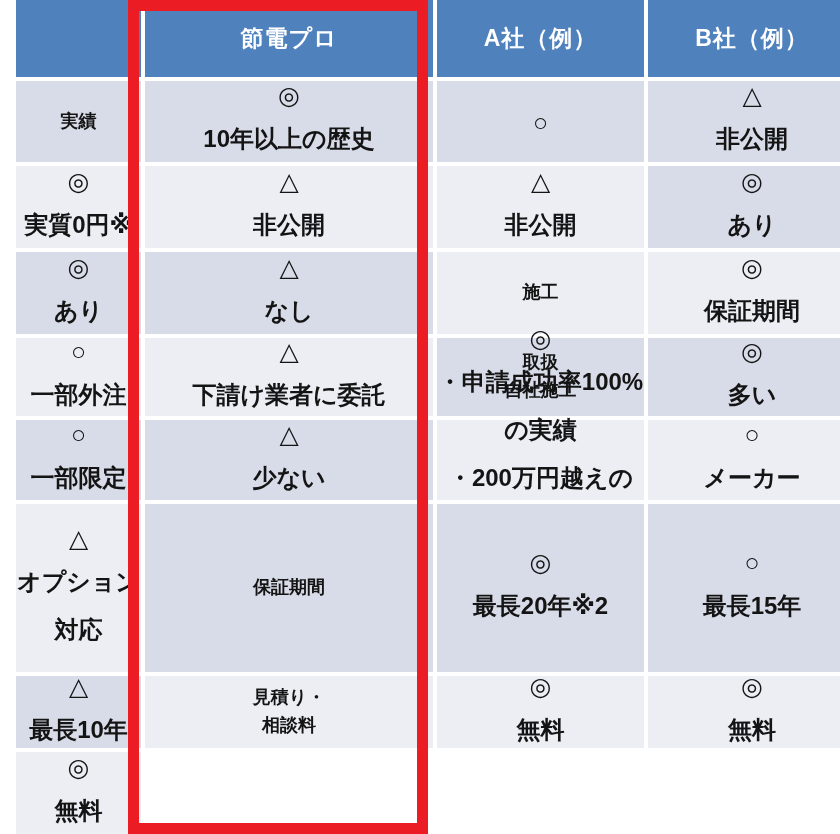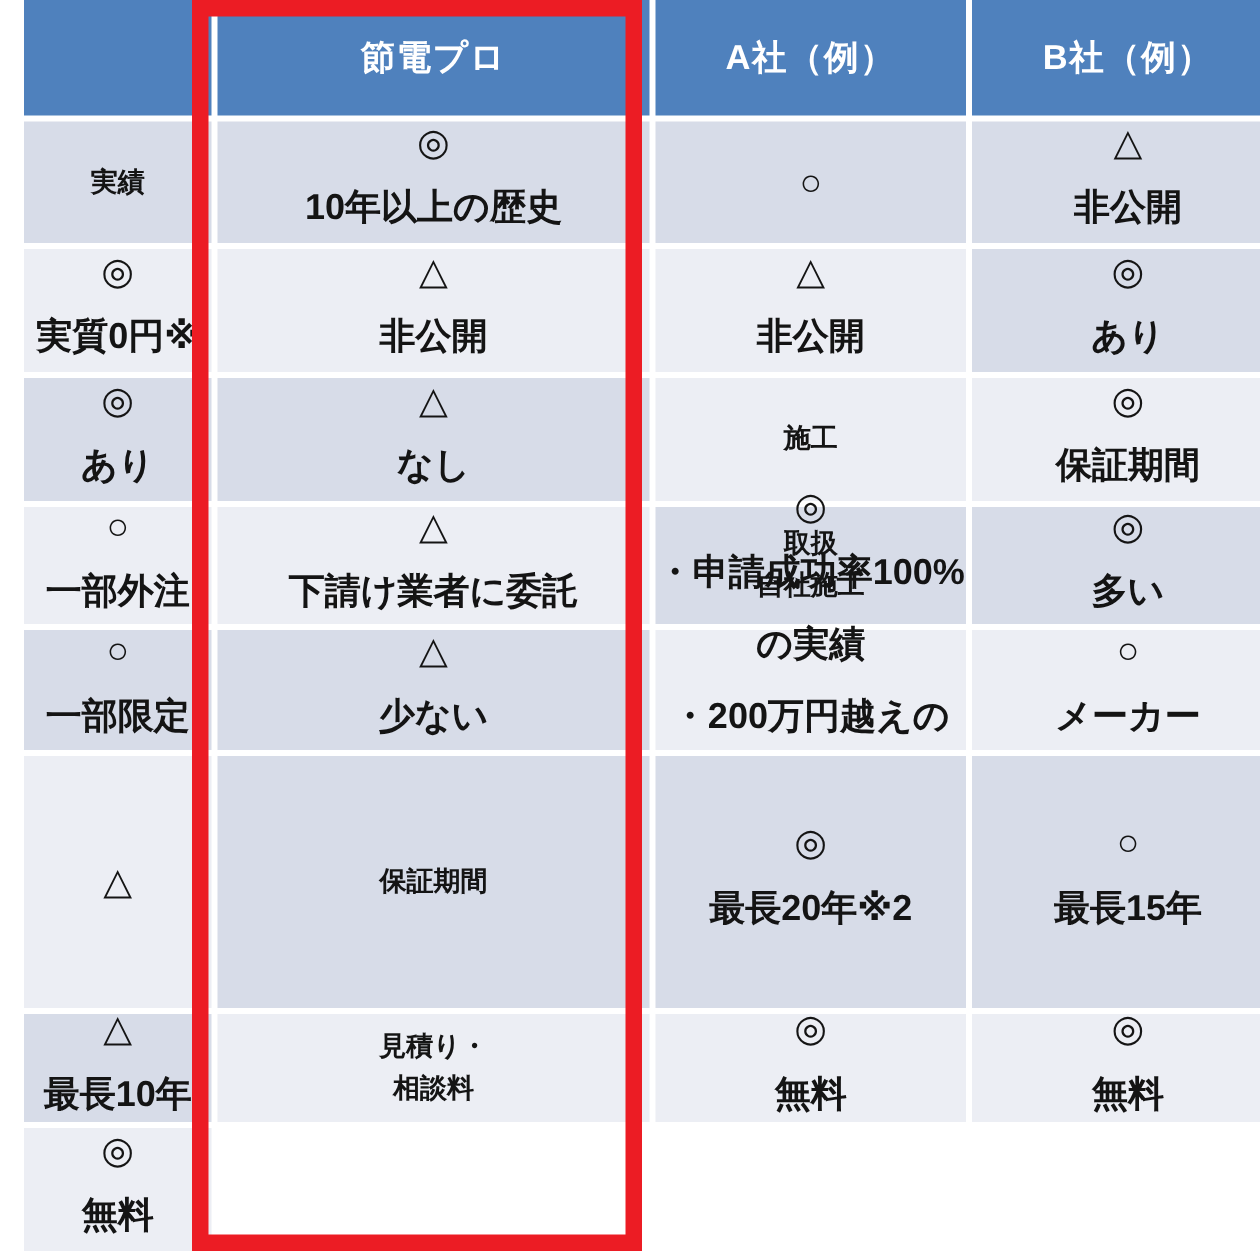--- a/index.html
+++ b/index.html
@@ -119,20 +119,21 @@
       <span class="txt">・申請成功率100%の実績
 ・200万円越えの受給実績多
 数※1</span>
     </div>
     <div class="cell r-light">
       <span class="mark">○</span>
       <span class="txt">メーカー</span>
     </div>
     <div class="cell r-light">
       <span class="mark">△</span>
+      <span class="txt">オプション対応</span>
     </div>
     <div class="lbl r-dark">保証期間</div>
     <div class="cell r-dark">
       <span class="mark">◎</span>
       <span class="txt">最長20年※2</span>
     </div>
     <div class="cell r-dark">
       <span class="mark">○</span>
       <span class="txt">最長15年</span>
     </div>

